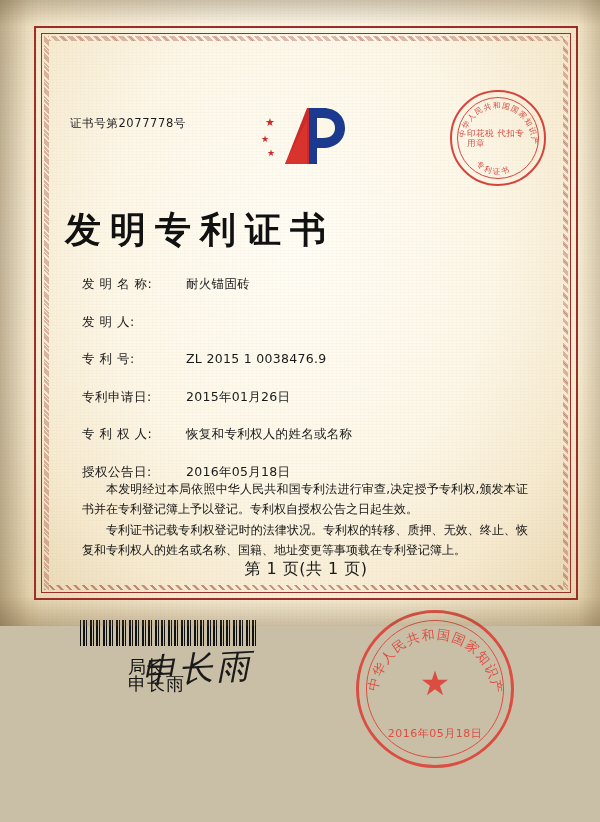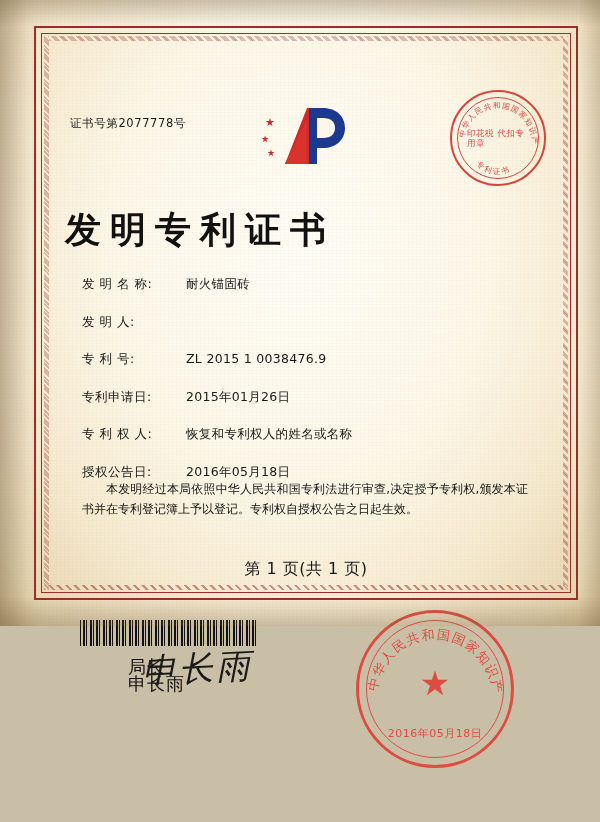--- a/index.html
+++ b/index.html
@@ -357,20 +357,21 @@
         <div class="field-value">恢复和专利权人的姓名或名称</div>
       </div>
       <div class="field-row">
         <div class="field-label">授权公告日:</div>
         <div class="field-value">2016年05月18日</div>
       </div>
     </div>
 
     <div class="body-text">
       <p>本发明经过本局依照中华人民共和国专利法进行审查,决定授予专利权,颁发本证书并在专利登记簿上予以登记。专利权自授权公告之日起生效。</p>
+      <p>专利证书记载专利权登记时的法律状况。专利权的转移、质押、无效、终止、恢复和专利权人的姓名或名称、国籍、地址变更等事项载在专利登记簿上。</p>
     </div>
 
     <div class="barcode"></div>
 
     <div class="sign-block">
       <div>局长</div>
       <div>申长雨</div>
     </div>
     <div class="signature">申长雨</div>
 

